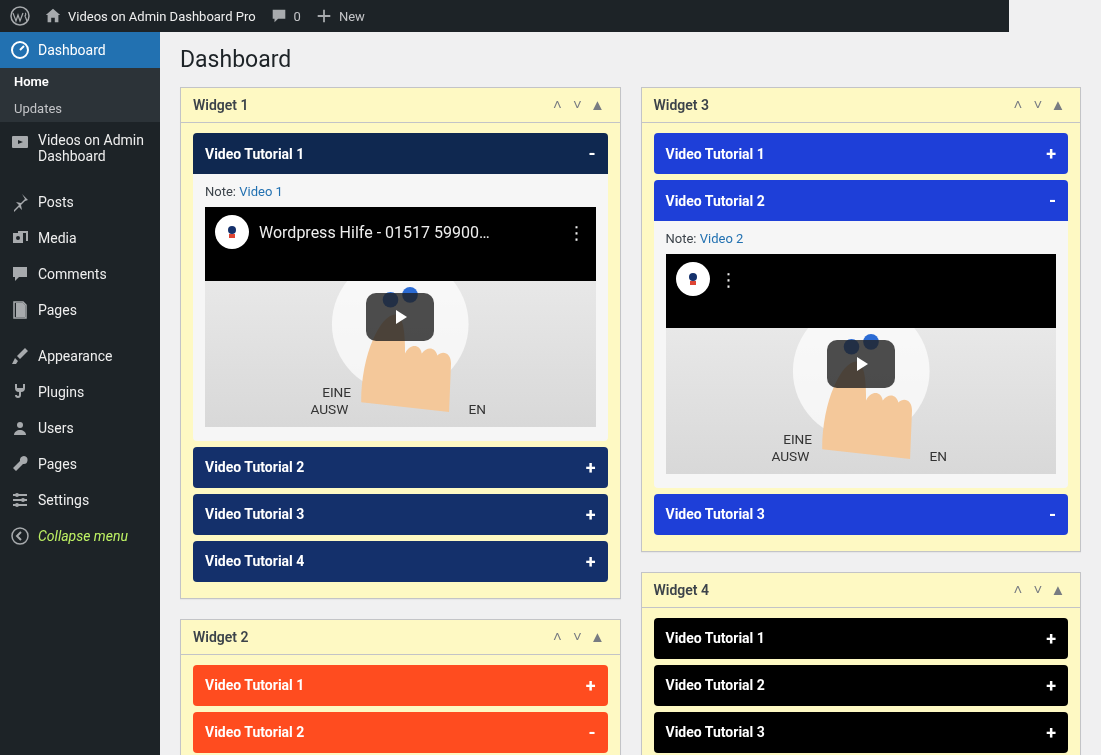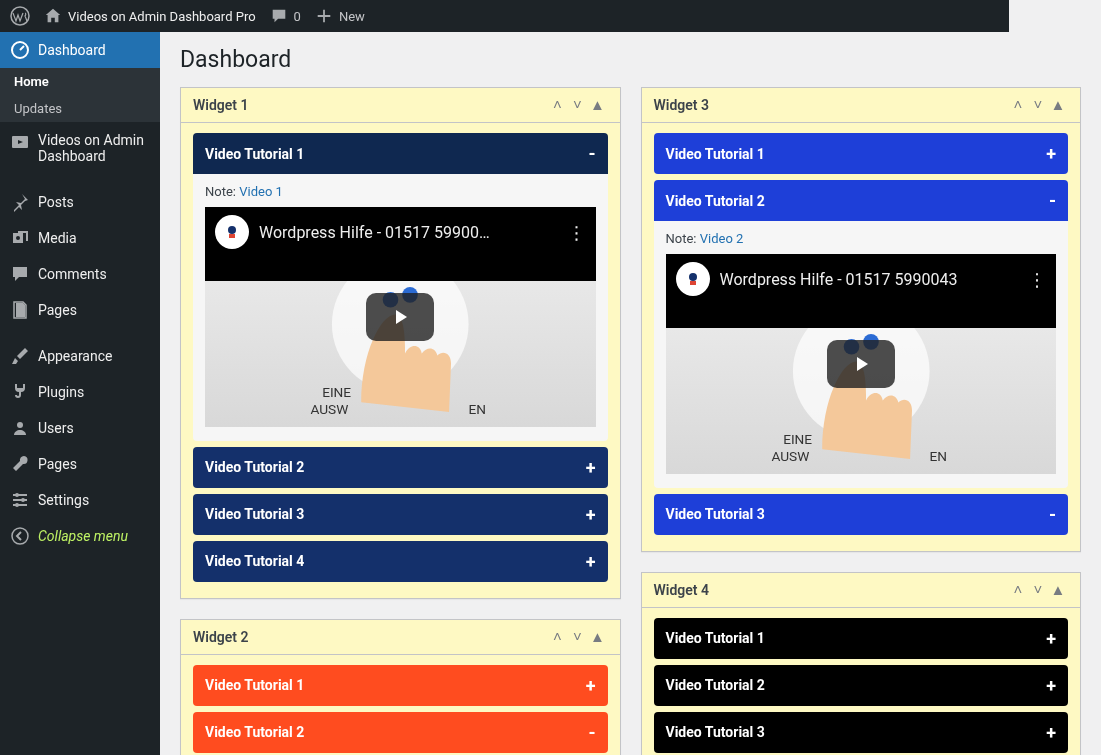--- a/index.html
+++ b/index.html
@@ -312,21 +312,20 @@
   </svg>
                     </div>
                   </div>
     <div class="video-top">
       <div class="video-logo">
                       <svg width="20" height="14" viewBox="0 0 20 14">
                         <circle cx="10" cy="5" r="4" fill="#14306b"></circle>
                         <rect x="7" y="9" width="6" height="4" fill="#d43"></rect>
                       </svg>
                     </div>
-      <div class="video-title">Wordpress Hilfe - 01517 5990043</div>
       <div class="video-dots">⋮</div>
     </div>
     <div class="play-btn">
                     <svg width="24" height="24" viewBox="0 0 24 24">
                       <path d="M8 5v14l11-7z"></path>
                     </svg>
                   </div>
   </div>
       </div>
             </div>

